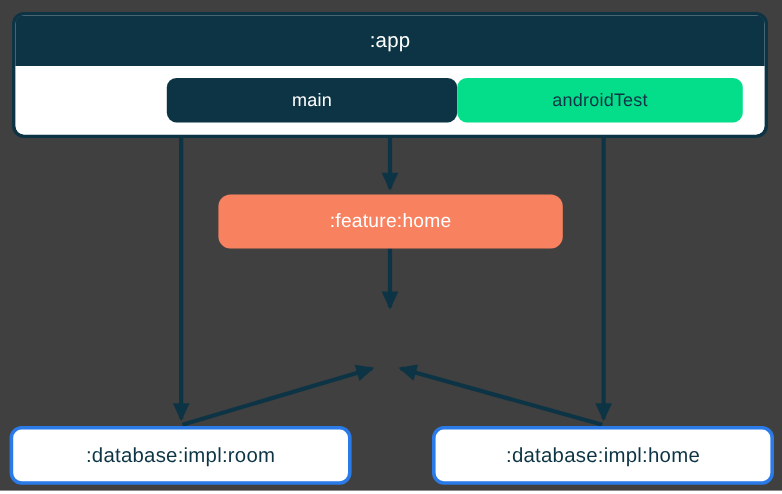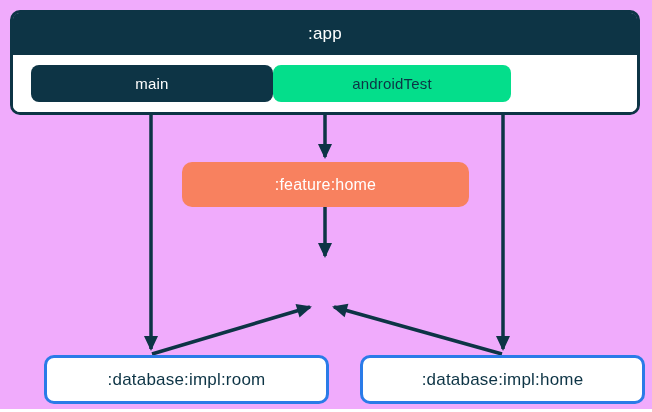--- a/index.html
+++ b/index.html
@@ -5,21 +5,21 @@
   html, body {
     margin: 0;
     padding: 0;
     background: #ffffff;
     font-family: "Liberation Sans", sans-serif;
   }
   .stage {
     position: relative;
     width: 652px;
     height: 409px;
-    background: #f0abfc;
+    background: #404040;
     overflow: hidden;
   }
   .edges-layer {
     position: absolute;
     left: 0; top: 0;
     width: 652px; height: 412px;
     z-index: 1;
   }
   .node { position: absolute; box-sizing: border-box; z-index: 2; }
 
@@ -41,21 +41,21 @@
     font-size: 17px;
     letter-spacing: 0.2px;
     display: flex;
     align-items: center;
     justify-content: center;
   }
   .app-body {
     flex: 1;
     display: flex;
     align-items: center;
-    justify-content: flex-start;
+    justify-content: flex-end;
     padding: 0 18px;
     background: #ffffff;
     border-radius: 0 0 7px 7px;
   }
   .chip {
     height: 37px;
     border-radius: 8px;
     display: flex;
     align-items: center;
     justify-content: center;
@@ -95,21 +95,21 @@
     background: #ffffff;
     border: 3px solid #2a7be8;
     border-radius: 10px;
     color: #0d3445;
     font-size: 17px;
     letter-spacing: 0.2px;
     display: flex;
     align-items: center;
     justify-content: center;
   }
-  .impl-room { left: 8px; margin-left: 36px; }
+  .impl-room { left: 8px; }
   .impl-mock { left: 360px; }
 </style>
 </head>
 <body>
 
 <div class="stage">
 
   <svg class="edges-layer" width="652" height="412" viewBox="0 0 652 412" xmlns="http://www.w3.org/2000/svg">
     <defs>
       <marker id="arrowhead" markerUnits="userSpaceOnUse" markerWidth="18" markerHeight="16" refX="14" refY="8" orient="auto">

